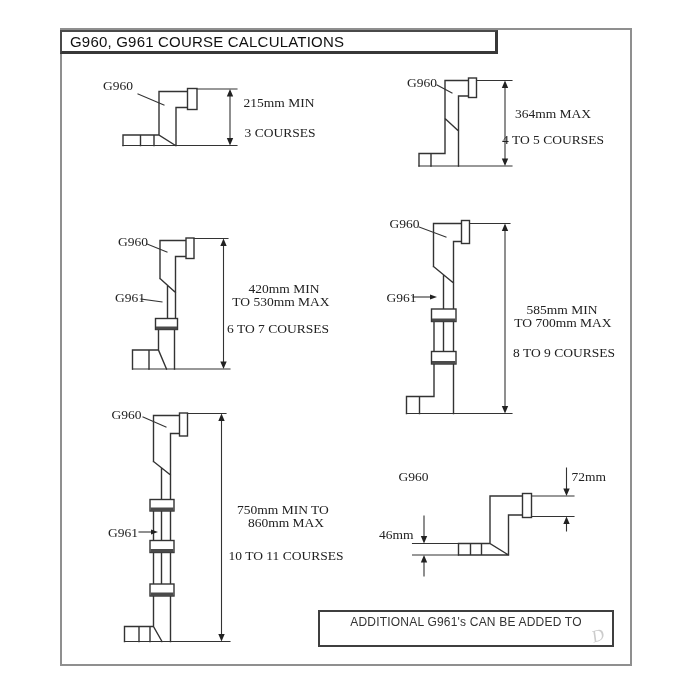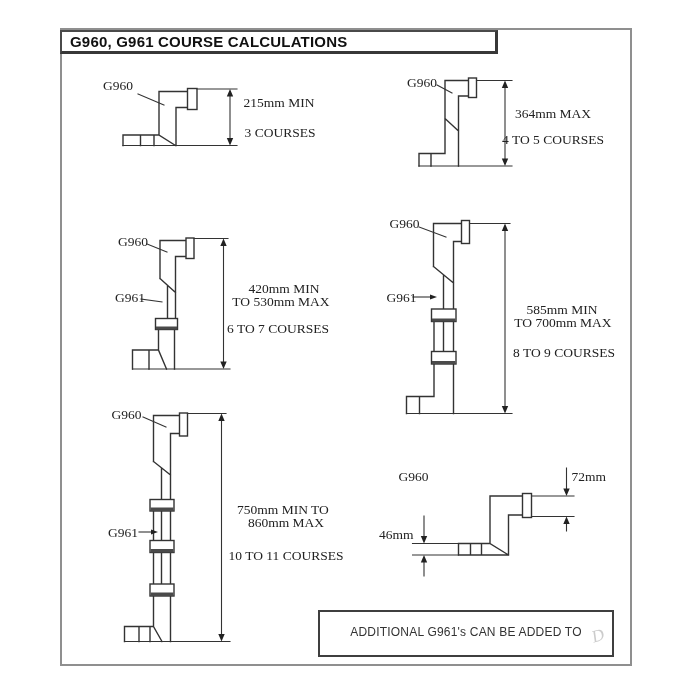--- a/index.html
+++ b/index.html
@@ -3,25 +3,25 @@
 <meta charset="utf-8">
 <style>
   html,body{margin:0;padding:0;background:#ffffff;}
   .page{position:relative;width:700px;height:700px;background:#ffffff;overflow:hidden;
         font-family:"Liberation Sans",sans-serif;}
   .frame{position:absolute;left:60px;top:28px;width:568px;height:634px;
          border:2px solid #8f8f8f;background:#ffffff;}
   .title-box{position:absolute;left:60px;top:30px;width:425px;height:19px;background:#ffffff;
          border-top:2px solid #4a4a4a;border-left:2px solid #4a4a4a;
          border-bottom:3px solid #383838;border-right:3px solid #383838;
-         padding-left:8px;line-height:20px;font-weight:bold;font-size:15px;
+         padding-left:8px;line-height:20px;font-weight:normal;font-size:15px;
          color:#101010;letter-spacing:0.2px;white-space:nowrap;}
   .note-box{position:absolute;left:318px;top:610px;width:292px;height:30px;
          border:2px solid #3f3f3f;background:#ffffff;text-align:center;
-         font-size:12px;color:#333333;padding-top:13px;line-height:15px;letter-spacing:0.2px;}
+         font-size:12px;color:#333333;padding-top:3px;line-height:15px;letter-spacing:0.2px;}
   .watermark{position:absolute;left:592px;top:626px;font-family:"Liberation Serif",serif;
          font-style:italic;font-size:17px;color:#cccccc;transform:rotate(-18deg);}
   svg.drawing{position:absolute;left:0;top:0;width:700px;height:700px;}
   .ln{stroke:#333333;stroke-width:1.4;fill:none;stroke-linecap:square;}
   .thin{stroke-width:1.1;}
   .band{stroke:#333333;stroke-width:1.4;fill:#ffffff;}
   .strip{fill:#4a4a4a;stroke:none;}
   .arr{fill:#222222;stroke:none;}
   .ser{font-family:"Liberation Serif",serif;font-size:13.5px;fill:#222222;}
 </style>

